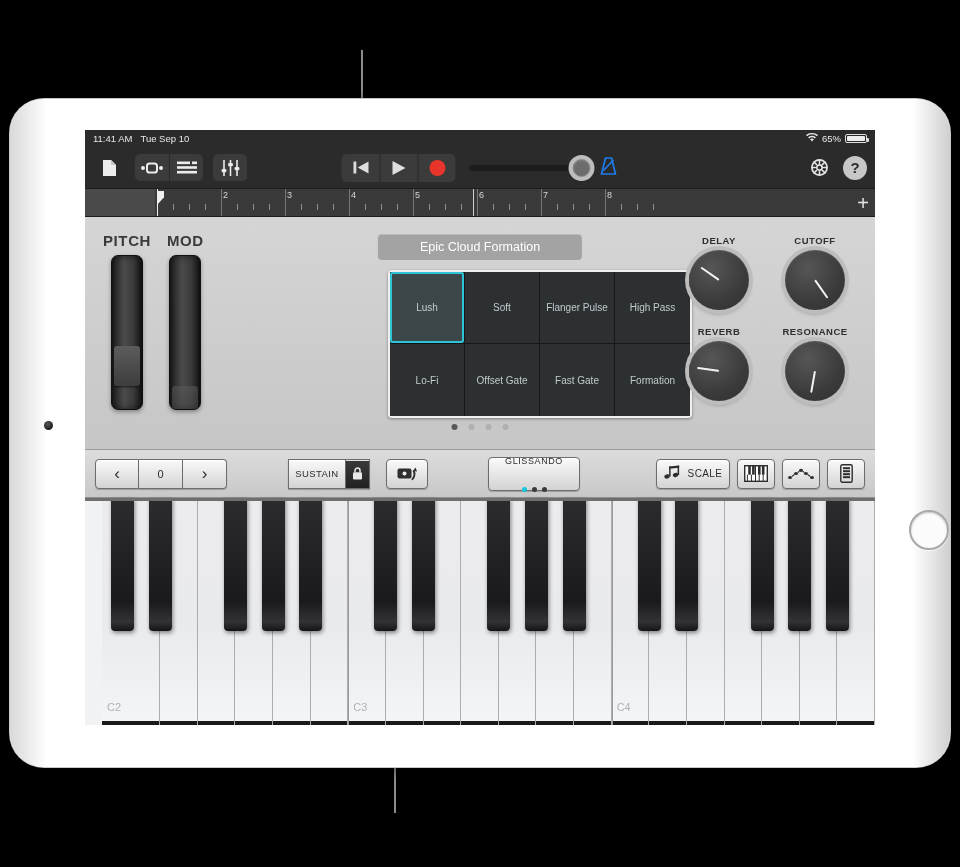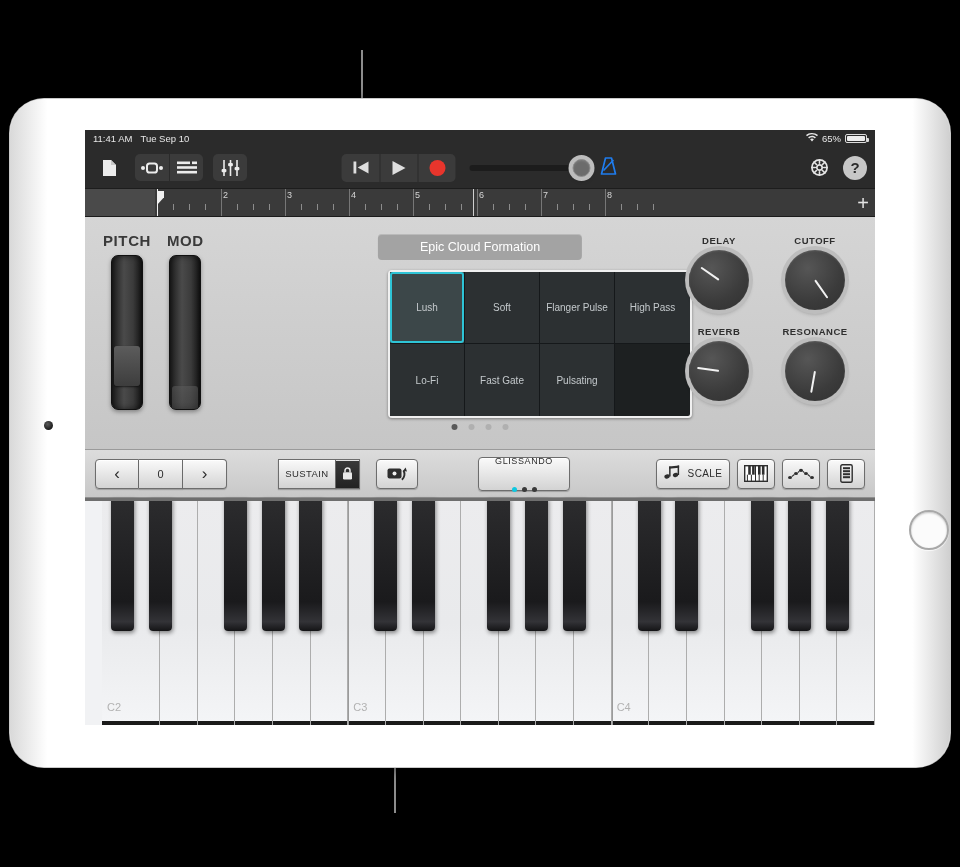--- a/index.html
+++ b/index.html
@@ -449,24 +449,27 @@
         <div class="pad">
           <span>Flanger Pulse</span>
         </div>
         <div class="pad">
           <span>High Pass</span>
         </div>
         <div class="pad">
           <span>Lo-Fi</span>
         </div>
         <div class="pad">
+          <span>Offset Gate</span>
+        </div>
+        <div class="pad">
           <span>Fast Gate</span>
         </div>
         <div class="pad">
-          <span>Pulsating</span>
+          <span>Formation</span>
         </div>
       </div>
     <div id="pad-dots">
         <span class="on"></span>
         <span></span>
         <span></span>
         <span></span>
       </div>
 
     <div id="knob-area">
@@ -501,21 +504,21 @@
     </div>
   </div>
 
   <div id="kb-bar">
     <div id="octave-group">
       <div class="btn" style="font-size:17px;">‹</div>
       <div class="btn">0</div>
       <div class="btn" style="font-size:17px;">›</div>
     </div>
 
-    <div id="sustain-group" style="margin-left:14px;padding-left:29px;">
+    <div id="sustain-group" style="margin-left:24px;padding-left:29px;">
       <div class="btn" id="sustain-btn">SUSTAIN</div>
       <div class="btn" id="sustain-lock">
         <svg width="11" height="13" viewBox="0 0 11 13">
             <rect x="1" y="5.2" width="9" height="7.2" rx="1.2" fill="#e8e8e8"></rect>
             <path d="M3 5.2V3.5a2.5 2.5 0 0 1 5 0v1.7" fill="none" stroke="#e8e8e8" stroke-width="1.5"></path>
           </svg>
       </div>
     </div>
 
     <div class="btn" id="arp-btn" style="margin-left:8px;">

